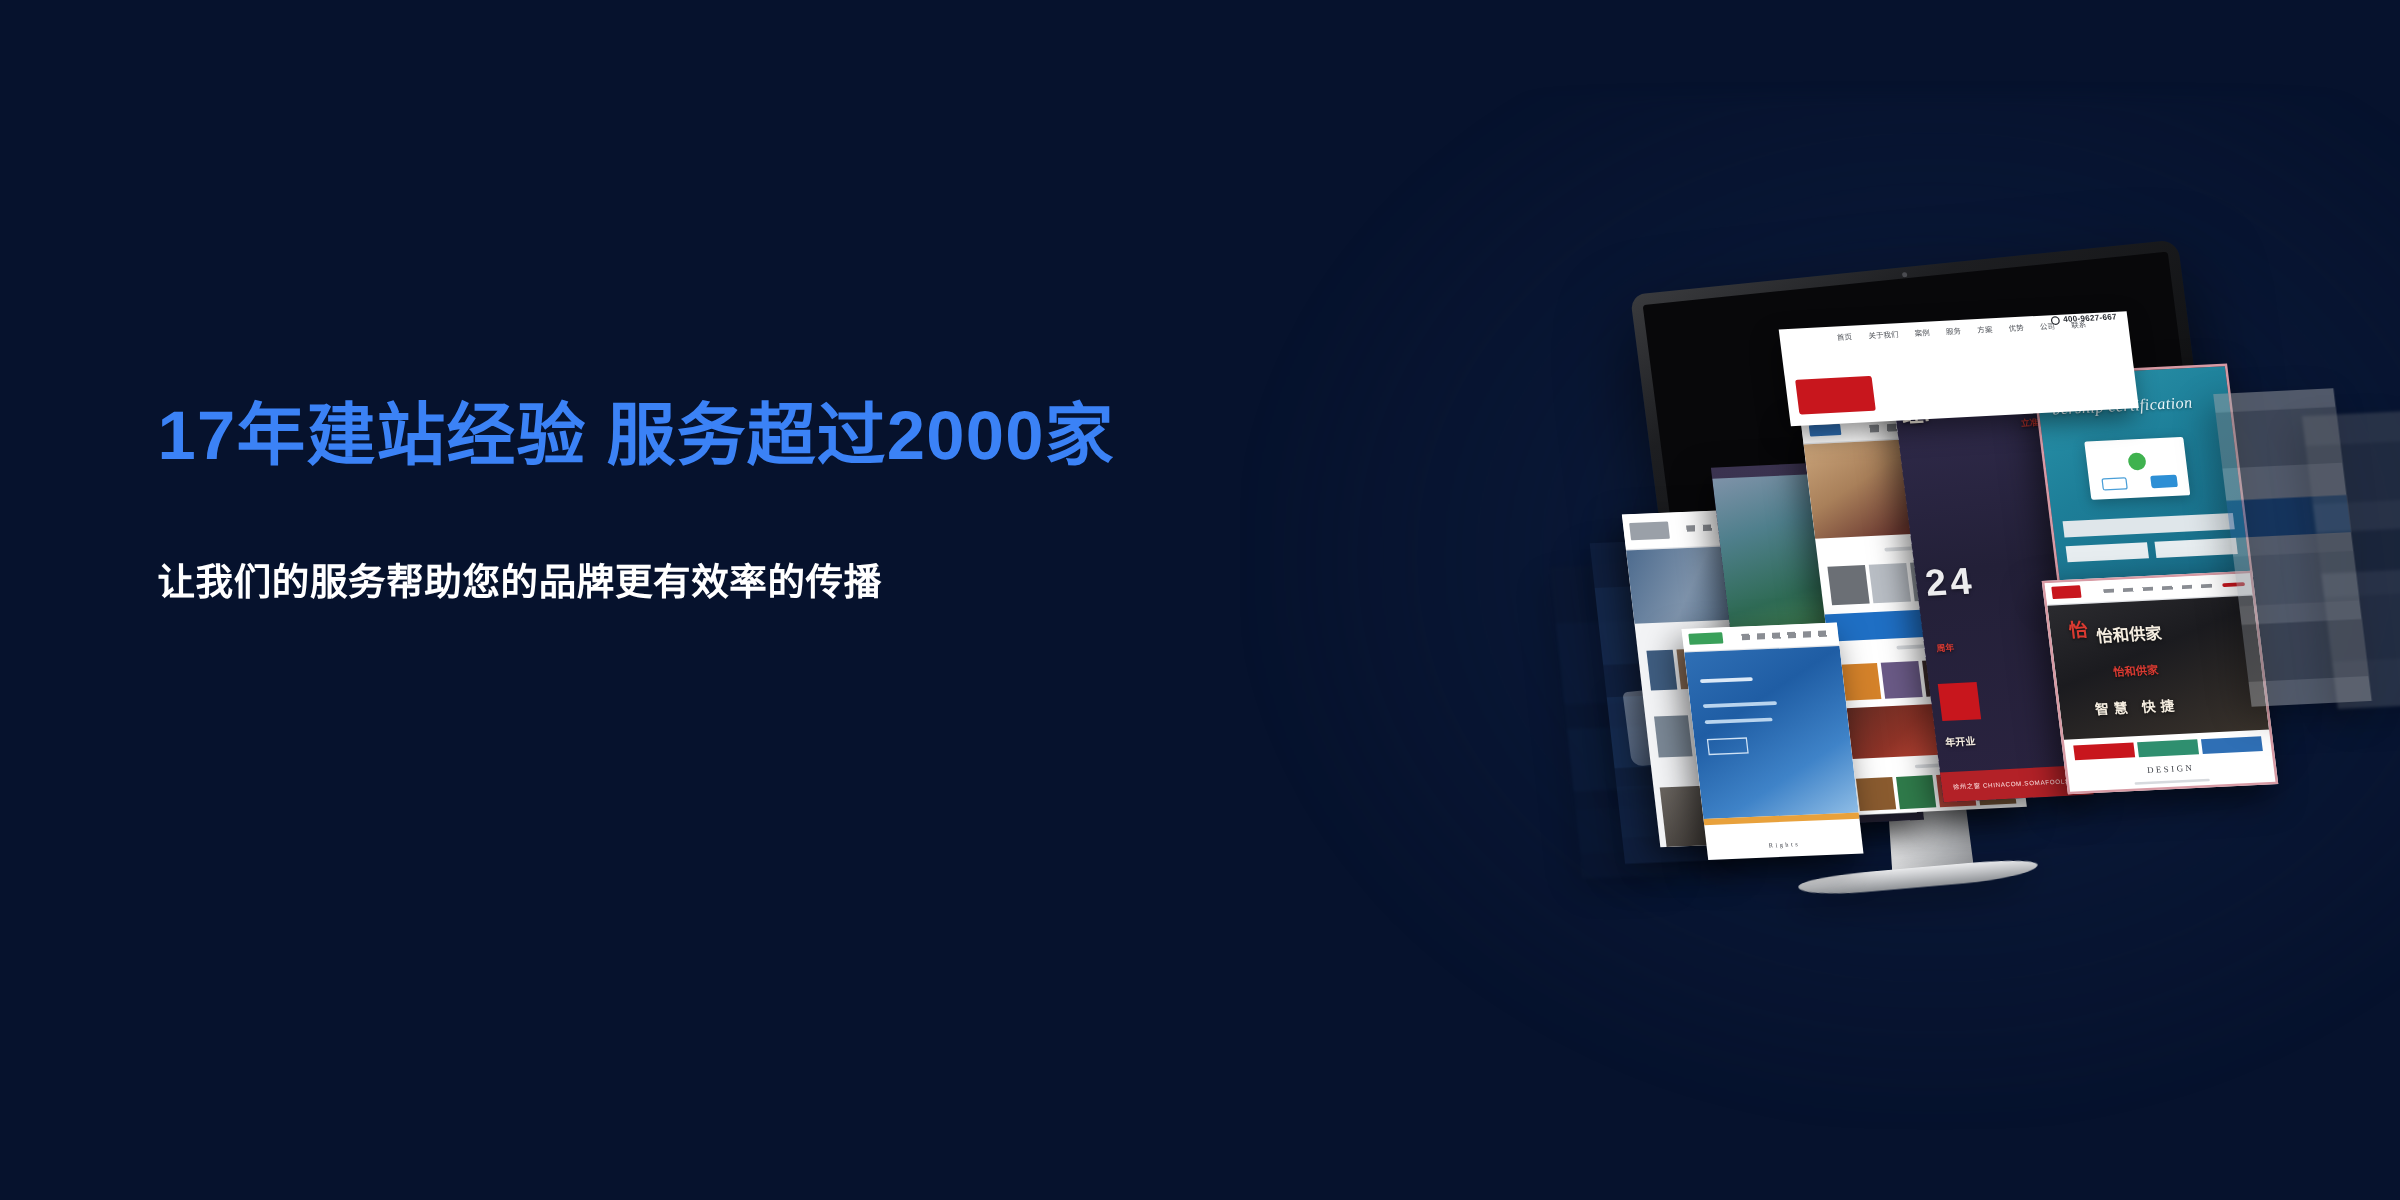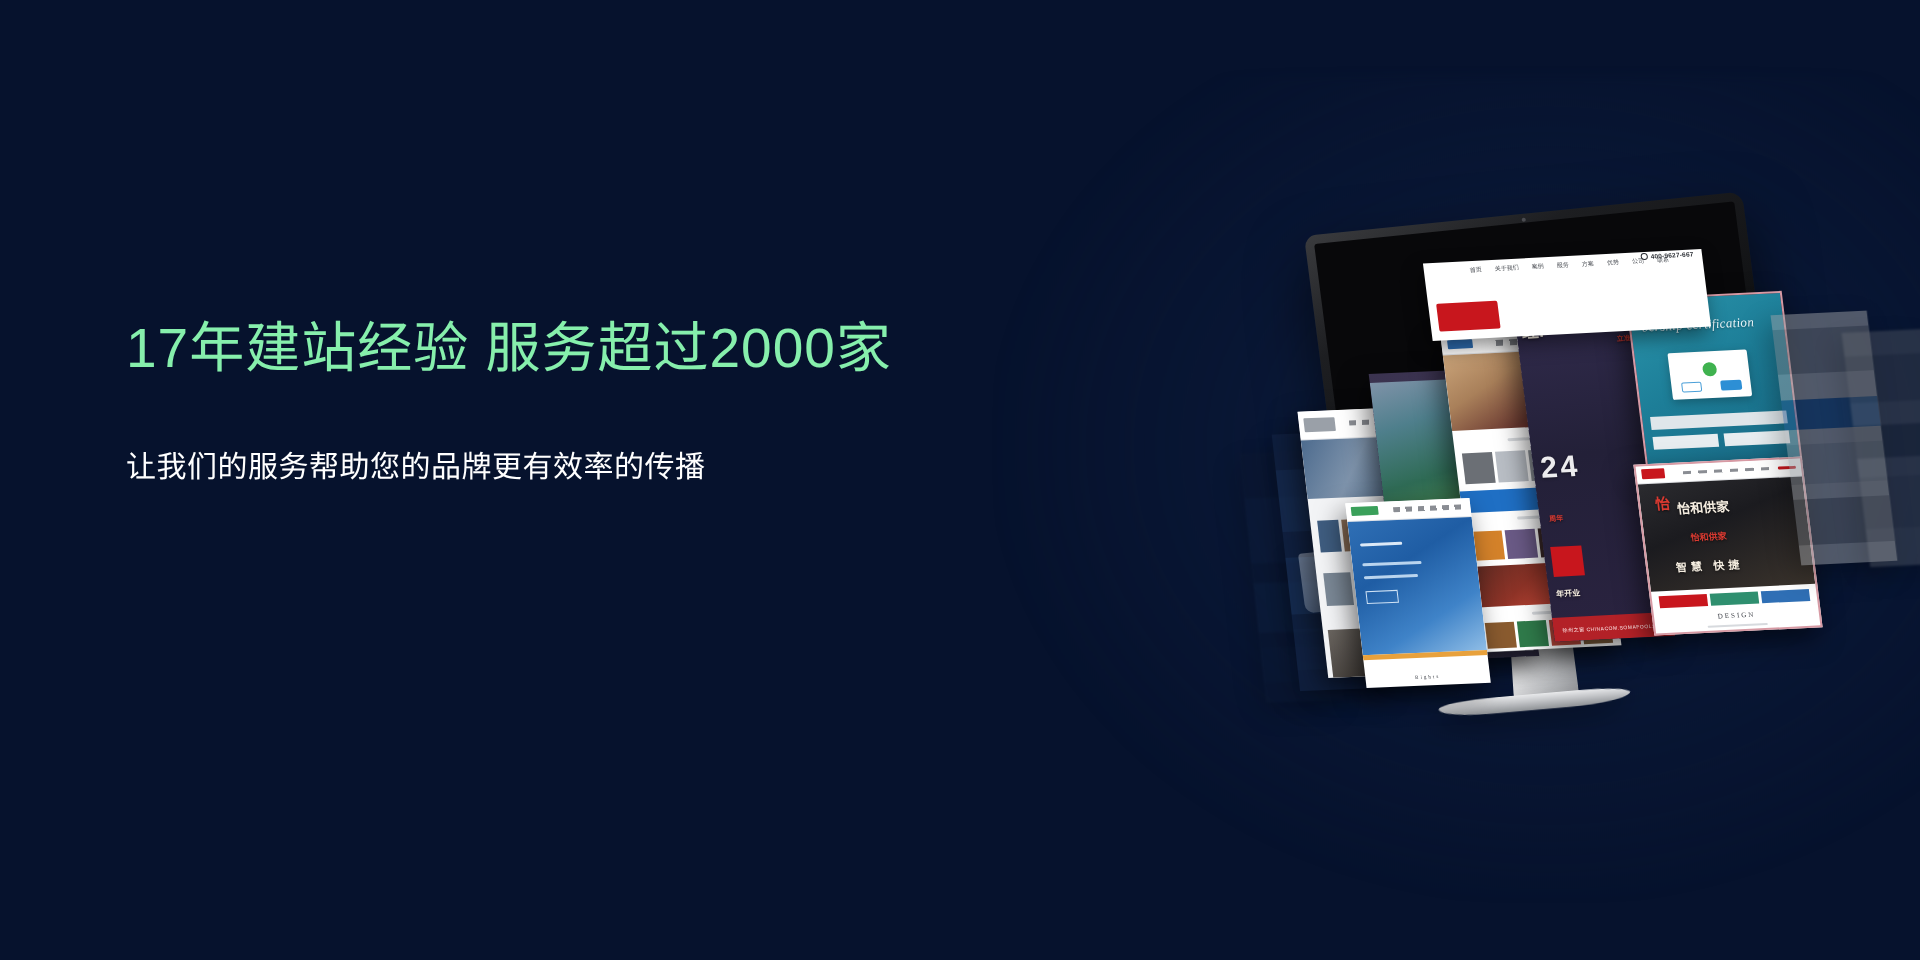--- a/index.html
+++ b/index.html
@@ -41,35 +41,35 @@
   .copy {
     position:absolute;
     left:126px;
     top:318px;
     width:1000px;
   }
 
   .headline {
     font-size:55px;
     line-height:1.12;
-    color:#86efac;
-    font-weight:400;
+    color:#3b82f6;
+    font-weight:700;
     letter-spacing:1px;
     white-space:nowrap;
   }
 
   .sub-block {
     margin-top:72px;
   }
 
   .subline {
     font-size:30px;
     line-height:1.0;
     color:#ffffff;
-    font-weight:400;
+    font-weight:700;
     letter-spacing:0.5px;
     white-space:nowrap;
   }
   .subline + .subline { margin-top:30px; }
 
   
   .monitor {
     position:absolute;
     left:1290px;
     top:236px;

